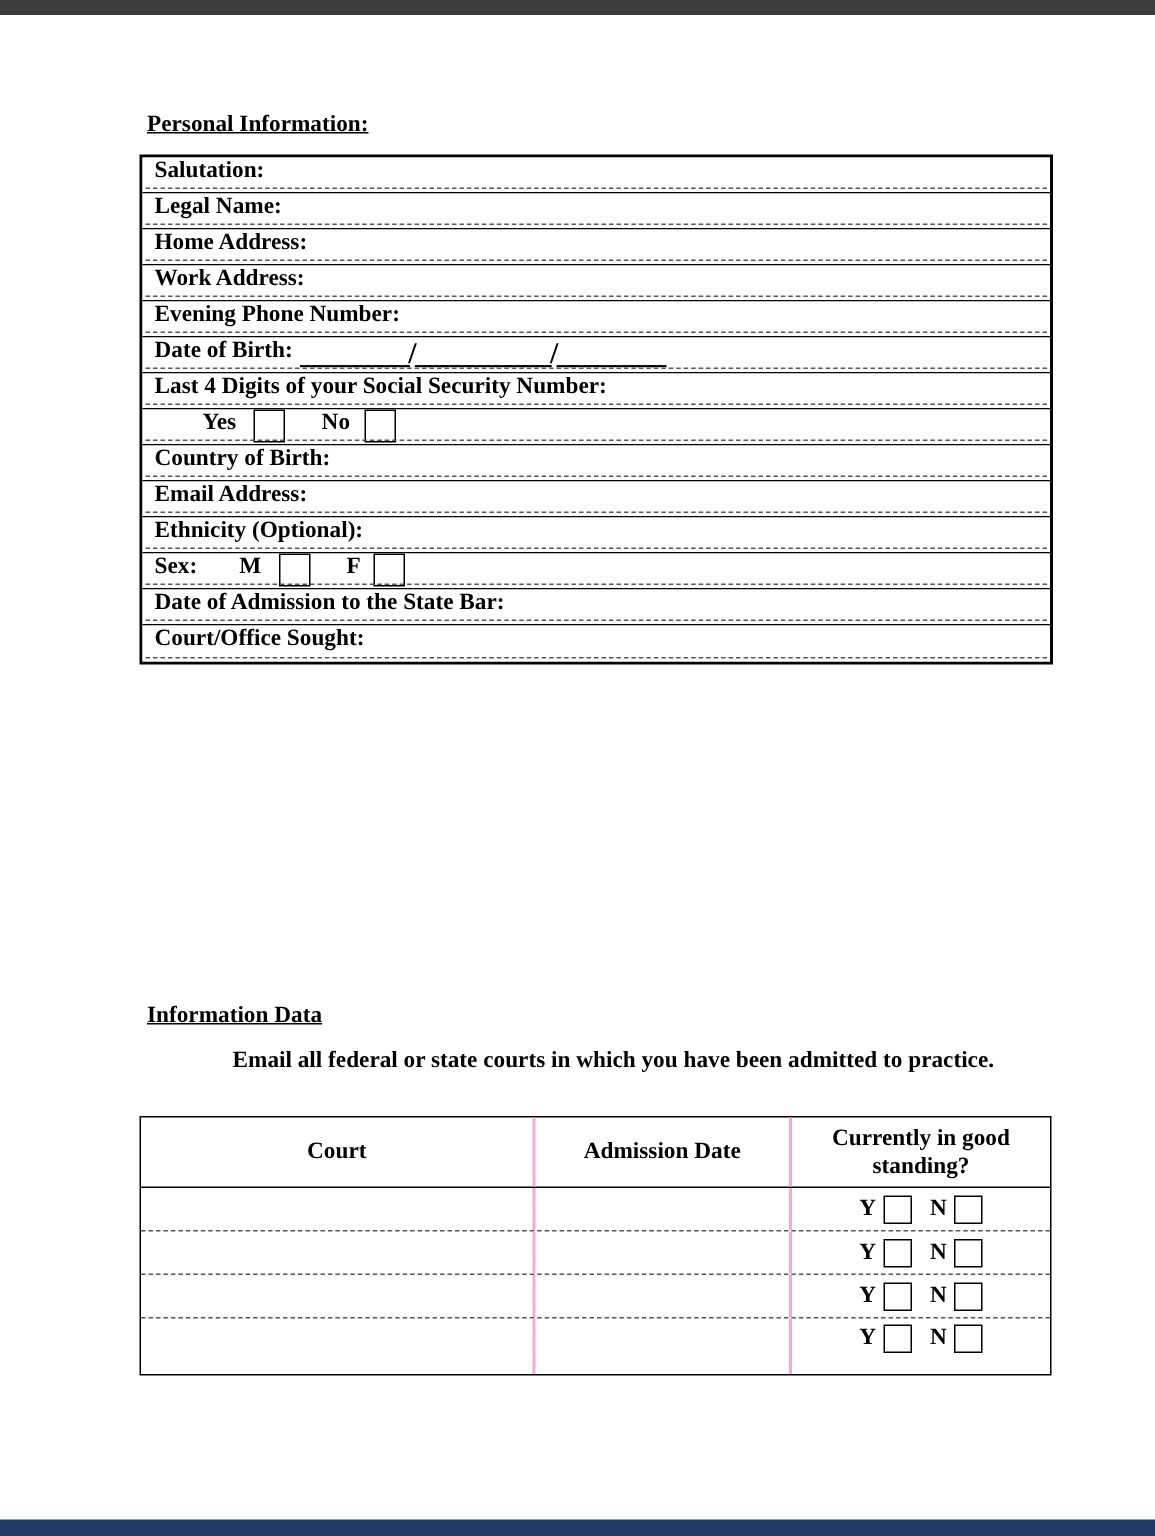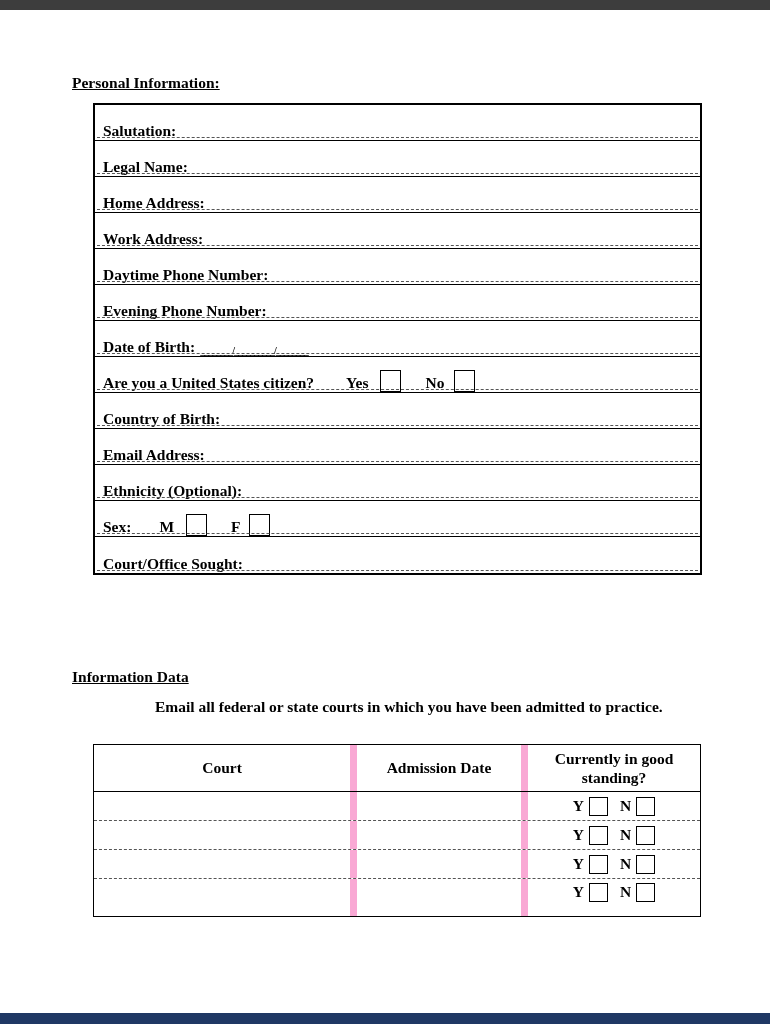--- a/index.html
+++ b/index.html
@@ -17,21 +17,21 @@
     width:770px; height:10px;
     background:#3d3d3d;
   }
   .bottom-bar {
     position:absolute; bottom:0; left:0;
     width:770px; height:11px;
     background:#1f3864;
   }
 
   .section-heading {
-    position:absolute; left:72px;
+    position:absolute; left:98px;
     font-size:15.5px; font-weight:bold;
     text-decoration:underline;
     white-space:nowrap;
   }
   .heading-personal { top:74px; }
   .heading-professional { top:668px; }
 
   .instruction {
     position:absolute; left:155px; top:698px;
     font-size:15.5px; font-weight:bold;
@@ -40,39 +40,39 @@
 
   
   .table1 {
     position:absolute; left:93px; top:103px;
     width:609px;
     border:2px solid #000;
     background:#fff;
   }
   .row {
     position:relative;
-    height:36px;
-    display:flex; align-items:flex-end;
+    height:24px;
+    display:flex; align-items:flex-start;
     padding-left:8px;
     border-bottom:1px solid #000;
     background:#fff;
   }
   .row:last-child { border-bottom:none; }
   .row::after {
     content:"";
     position:absolute; left:2px; right:2px; bottom:2px;
     border-bottom:1px dashed #555;
     pointer-events:none;
   }
   .lbl {
     font-size:15.5px; font-weight:bold;
     white-space:nowrap;
   }
   .blanks {
-    font-size:10px; font-weight:bold;
+    font-size:20px; font-weight:bold;
     margin-left:5px;
     letter-spacing:-1px;
     white-space:nowrap;
   }
   .checkbox {
     display:inline-block;
     width:21px; height:22px;
     border:1.5px solid #000;
     background:#fff;
     flex:0 0 auto;
@@ -99,21 +99,21 @@
   }
   .t2-row {
     height:29px;
     border-bottom:1px dashed #555;
   }
   .t2-row:last-child {
     height:37px;
     border-bottom:none;
   }
   .t2-cell {
-    border-right:7px solid #f9a8d4;
+    border-right:2px solid #f9a8d4;
     height:100%;
   }
   .c1 { width:263px; }
   .c2 { width:171px; }
   .c3 { flex:1; border-right:none; }
   .hdr {
     display:flex; align-items:center; justify-content:center;
     text-align:center;
     font-size:15.5px; font-weight:bold;
     padding:0 12px;
@@ -148,36 +148,35 @@
   </div>
 
   <div class="row">
     <span class="lbl">Home Address:</span>
   </div>
 
   <div class="row">
     <span class="lbl">Work Address:</span>
   </div>
 
-  <div class="row">
-    <span class="lbl">Daytime Phone Number:</span>
-  </div>
 
   <div class="row">
     <span class="lbl">Evening Phone Number:</span>
   </div>
 
   <div class="row">
     <span class="lbl">Date of Birth:</span>
     <span class="blanks">________/__________/________</span>
   </div>
 
-
-  <div class="row">
-    <span class="lbl">Are you a United States citizen?</span>
+  <div class="row">
+    <span class="lbl">Last 4 Digits of your Social Security Number:</span>
+  </div>
+
+  <div class="row">
     <span class="opt-label ml-32">Yes</span>
     <span class="checkbox ml-12"></span>
     <span class="opt-label ml-24">No</span>
     <span class="checkbox ml-10"></span>
   </div>
 
   <div class="row">
     <span class="lbl">Country of Birth:</span>
   </div>
 
@@ -190,20 +189,23 @@
   </div>
 
   <div class="row">
     <span class="lbl">Sex:</span>
     <span class="opt-label ml-28">M</span>
     <span class="checkbox ml-12"></span>
     <span class="opt-label ml-24">F</span>
     <span class="checkbox ml-8"></span>
   </div>
 
+  <div class="row">
+    <span class="lbl">Date of Admission to the State Bar:</span>
+  </div>
 
   <div class="row">
     <span class="lbl">Court/Office Sought:</span>
   </div>
 
 </div>
 
 <h2 class="section-heading heading-professional">Information Data</h2>
 
 <div class="instruction">Email all federal or state courts in which you have been admitted to practice.</div>

